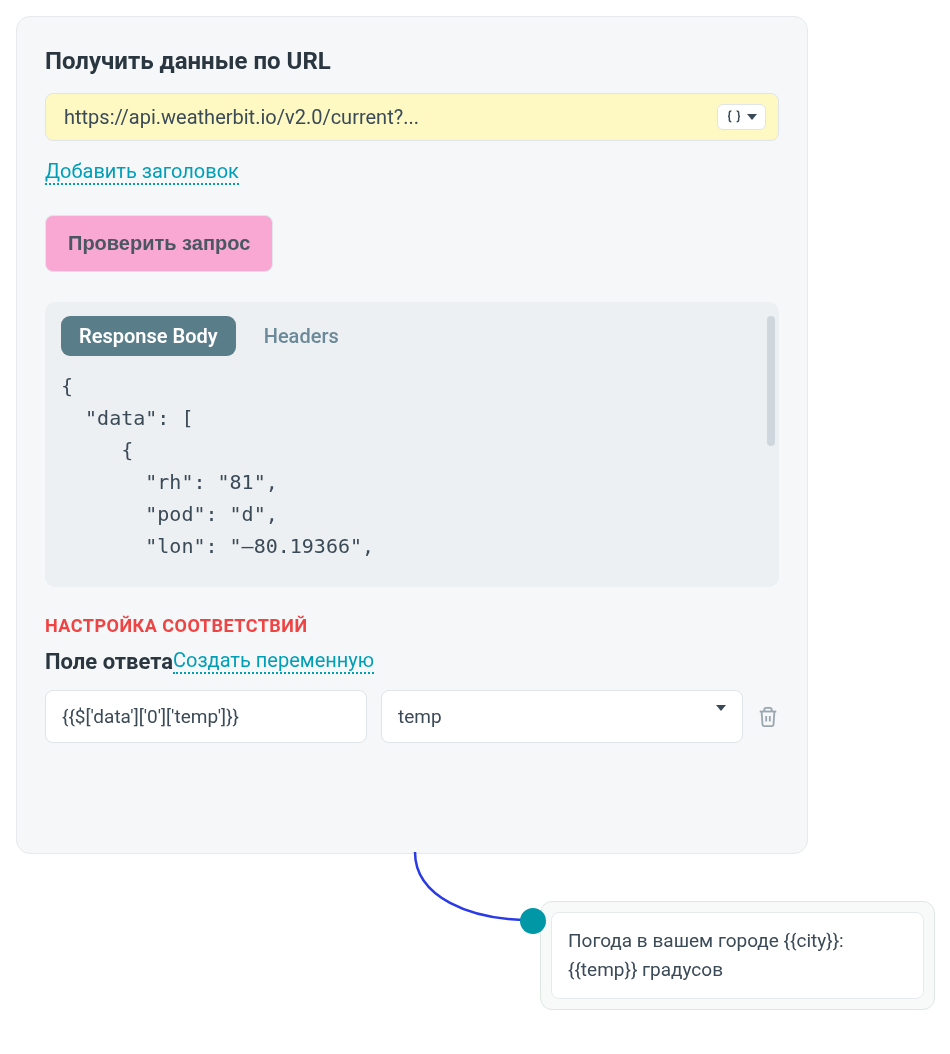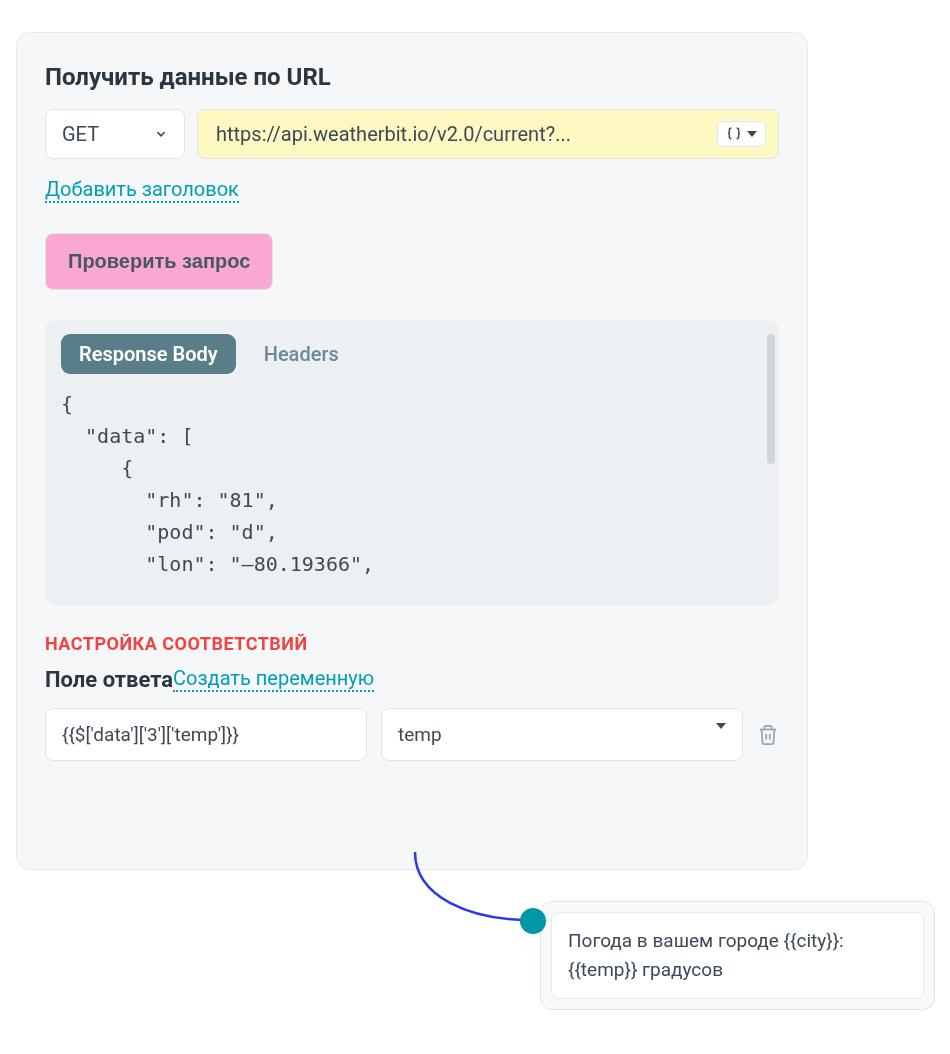--- a/index.html
+++ b/index.html
@@ -7,21 +7,21 @@
     margin: 0;
     padding: 0;
     font-family: -apple-system, BlinkMacSystemFont, "Segoe UI", Roboto, sans-serif;
     background: #fff;
     width: 950px;
     height: 1054px;
     position: relative;
   }
   .panel {
     position: absolute;
-    top: 32px;
+    top: 16px;
     left: 16px;
     width: 792px;
     height: 838px;
     background: #f5f7f8;
     border: 1px solid #e6eaed;
     border-radius: 14px;
     padding: 30px 28px;
   }
   .section-title {
     font-size: 24px;
@@ -257,26 +257,20 @@
   }
   .caret-down-small { width:0;height:0;border-left:5px solid transparent;border-right:5px solid transparent;border-top:6px solid #3b4a57; }
 </style>
 </head>
 <body>
 
 <div class="panel">
   <div class="section-title">Получить данные по URL</div>
 
   <div class="row1">
-    <div class="method-select">
-      <span>GET</span>
-      <svg class="chevron-down" viewBox="0 0 24 24" fill="none" stroke="#3b4a57" stroke-width="3">
-          <polyline points="6 9 12 15 18 9"></polyline>
-        </svg>
-    </div>
     <div class="url-input-wrap">
       <span class="url-text">https://api.weatherbit.io/v2.0/current?...</span>
       <span class="vars-btn">
         <svg viewBox="0 0 24 24" fill="none" stroke="#3b4a57" stroke-width="2.2">
             <path d="M8 3c-2 0-3 1-3 3v3c0 1-.5 2-2 2 1.5 0 2 1 2 2v3c0 2 1 3 3 3"></path>
             <path d="M16 3c2 0 3 1 3 3v3c0 1 .5 2 2 2-1.5 0-2 1-2 2v3c0 2-1 3-3 3"></path>
           </svg>
         <span class="caret-down-small"></span>
       </span>
     </div>
@@ -299,21 +293,21 @@
        "lon": "—80.19366",</div>
     <div class="scroll-thumb"></div>
   </div>
 
   <div class="mapping-header">НАСТРОЙКА СООТВЕТСТВИЙ</div>
   <div class="mapping-title-row">
     <div class="field-label">Поле ответа</div>
     <span class="create-var-link">Создать переменную</span>
   </div>
   <div class="mapping-row">
-    <div class="mapping-input">{{$['data']['3']['temp']}}</div>
+    <div class="mapping-input">{{$['data']['0']['temp']}}</div>
     <div class="var-select">
       <span>temp</span>
       <span class="caret-down-small"></span>
     </div>
     <svg class="trash-icon" viewBox="0 0 24 24" fill="none" stroke="currentColor" stroke-width="2">
         <polyline points="3 6 5 6 21 6"></polyline>
         <path d="M19 6l-1 14a2 2 0 0 1-2 2H8a2 2 0 0 1-2-2L5 6"></path>
         <path d="M10 11v6M14 11v6"></path>
         <path d="M8 6V4a2 2 0 0 1 2-2h4a2 2 0 0 1 2 2v2"></path>
       </svg>

